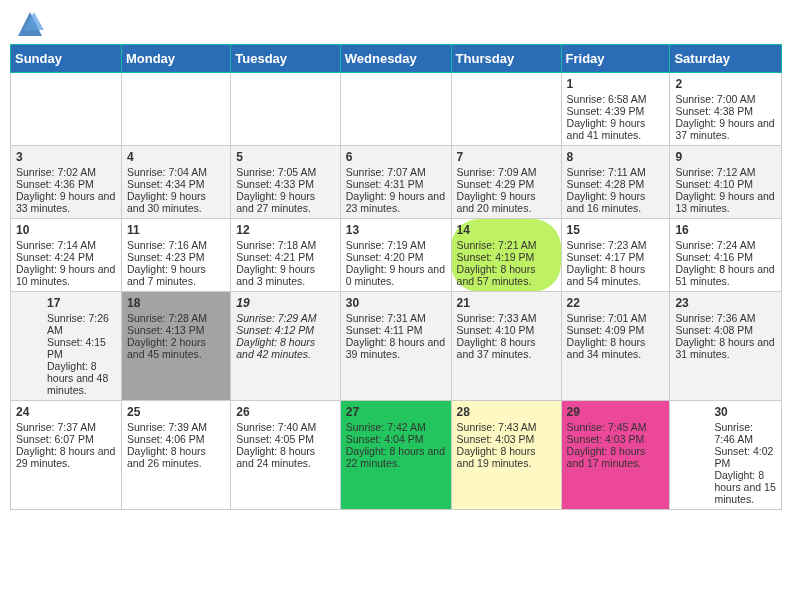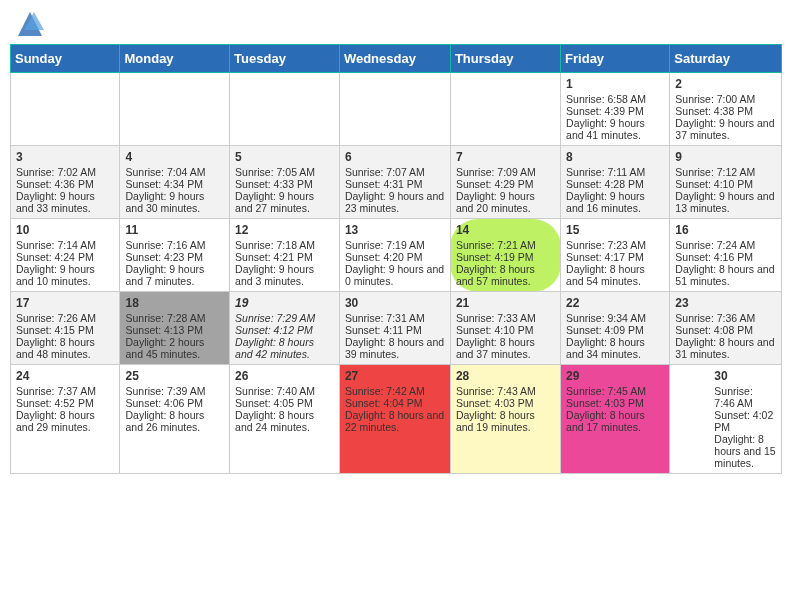--- a/index.html
+++ b/index.html
@@ -226,21 +226,21 @@
           <div>Daylight: 8 hours and 54 minutes.</div>
         </td>
         <td style="background: rgb(255, 255, 255);">
           <span class="day-num">16</span>
           <div>Sunrise: 7:24 AM</div>
           <div>Sunset: 4:16 PM</div>
           <div>Daylight: 8 hours and 51 minutes.</div>
         </td>
       </tr>
       <tr>
-        <td style="background: rgb(242, 242, 242);">
+        <td style="background: rgb(242, 242, 242); padding-left: 36px;">
           <span class="day-num">17</span>
           <div>Sunrise: 7:26 AM</div>
           <div>Sunset: 4:15 PM</div>
           <div>Daylight: 8 hours and 48 minutes.</div>
         </td>
         <td style="background: #a3a3a3; margin-left: 20px;">
           <span class="day-num">18</span>
           <div>Sunrise: 7:28 AM</div>
           <div>Sunset: 4:13 PM</div>
           <div>Daylight: 2 hours and 45 minutes.</div>
@@ -258,51 +258,51 @@
           <div>Daylight: 8 hours and 39 minutes.</div>
         </td>
         <td style="background: rgb(242, 242, 242);">
           <span class="day-num">21</span>
           <div>Sunrise: 7:33 AM</div>
           <div>Sunset: 4:10 PM</div>
           <div>Daylight: 8 hours and 37 minutes.</div>
         </td>
         <td style="background: rgb(242, 242, 242);">
           <span class="day-num">22</span>
-          <div>Sunrise: 9:34 AM</div>
+          <div>Sunrise: 7:01 AM</div>
           <div>Sunset: 4:09 PM</div>
           <div>Daylight: 8 hours and 34 minutes.</div>
         </td>
         <td style="background: rgb(242, 242, 242);">
           <span class="day-num">23</span>
           <div>Sunrise: 7:36 AM</div>
           <div>Sunset: 4:08 PM</div>
           <div>Daylight: 8 hours and 31 minutes.</div>
         </td>
       </tr>
       <tr>
         <td style="background: rgb(255, 255, 255);">
           <span class="day-num">24</span>
           <div>Sunrise: 7:37 AM</div>
-          <div>Sunset: 4:52 PM</div>
+          <div>Sunset: 6:07 PM</div>
           <div>Daylight: 8 hours and 29 minutes.</div>
         </td>
         <td style="background: rgb(255, 255, 255);">
           <span class="day-num">25</span>
           <div>Sunrise: 7:39 AM</div>
           <div>Sunset: 4:06 PM</div>
           <div>Daylight: 8 hours and 26 minutes.</div>
         </td>
         <td style="background: rgb(255, 255, 255);">
           <span class="day-num">26</span>
           <div>Sunrise: 7:40 AM</div>
           <div>Sunset: 4:05 PM</div>
           <div>Daylight: 8 hours and 24 minutes.</div>
         </td>
-        <td style="background: #ef4444;">
+        <td style="background: #22c55e;">
           <span class="day-num">27</span>
           <div>Sunrise: 7:42 AM</div>
           <div>Sunset: 4:04 PM</div>
           <div>Daylight: 8 hours and 22 minutes.</div>
         </td>
         <td style="background: #fef9c3;">
           <span class="day-num">28</span>
           <div>Sunrise: 7:43 AM</div>
           <div>Sunset: 4:03 PM</div>
           <div>Daylight: 8 hours and 19 minutes.</div>

